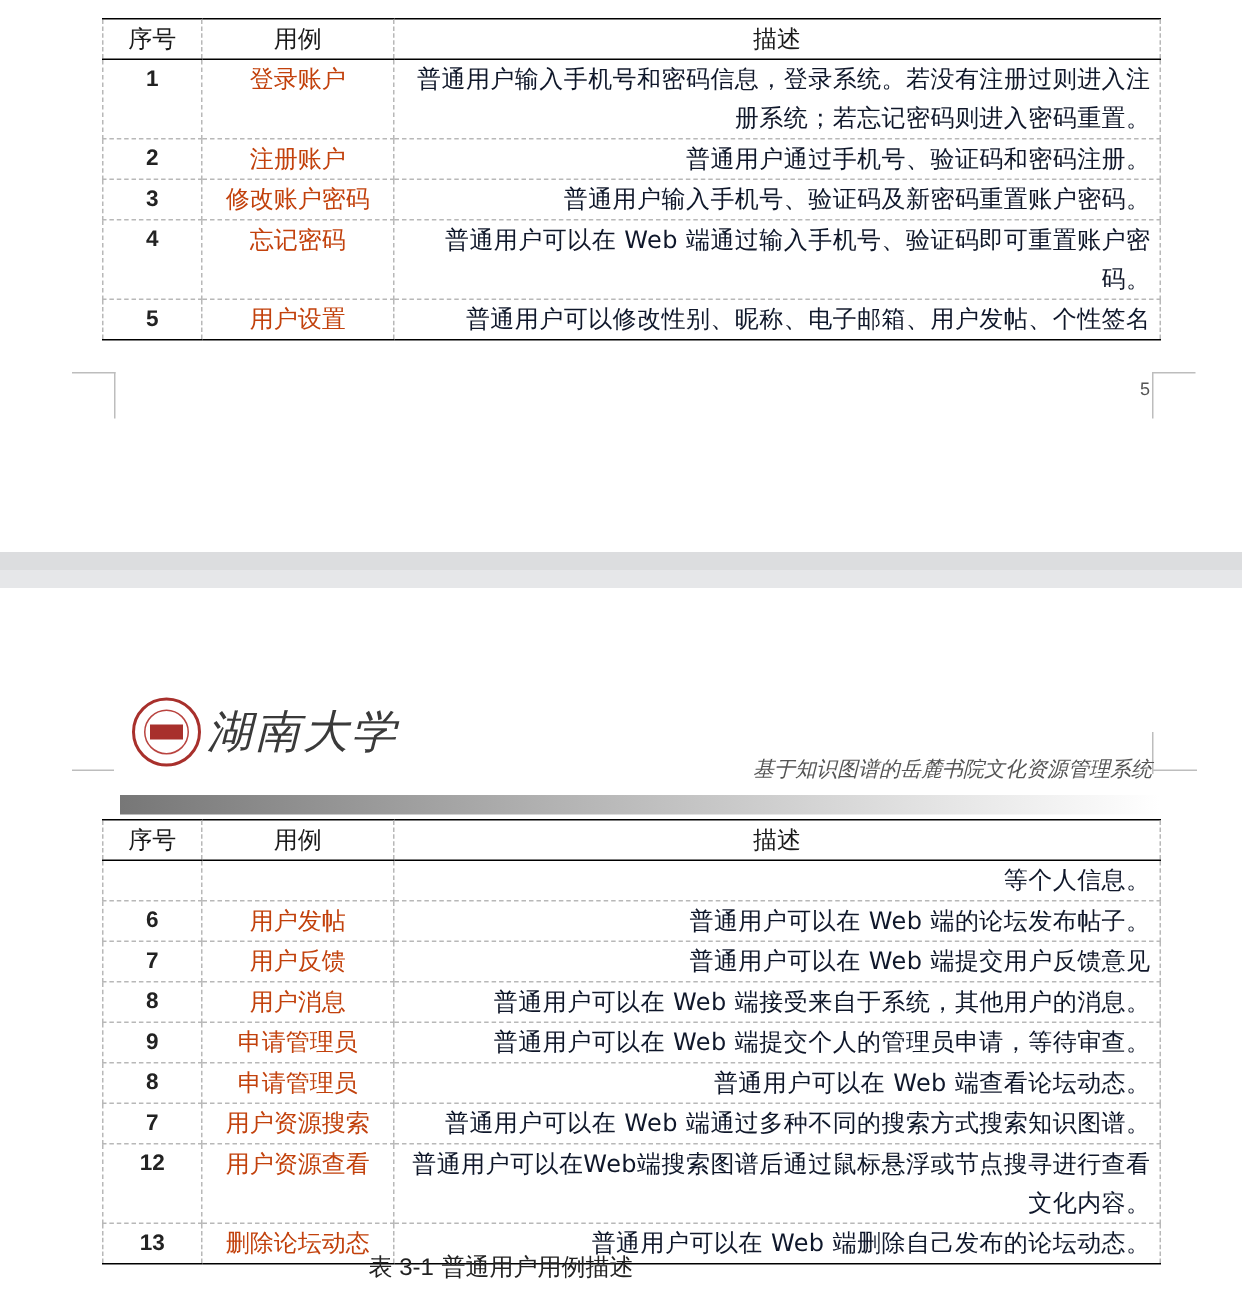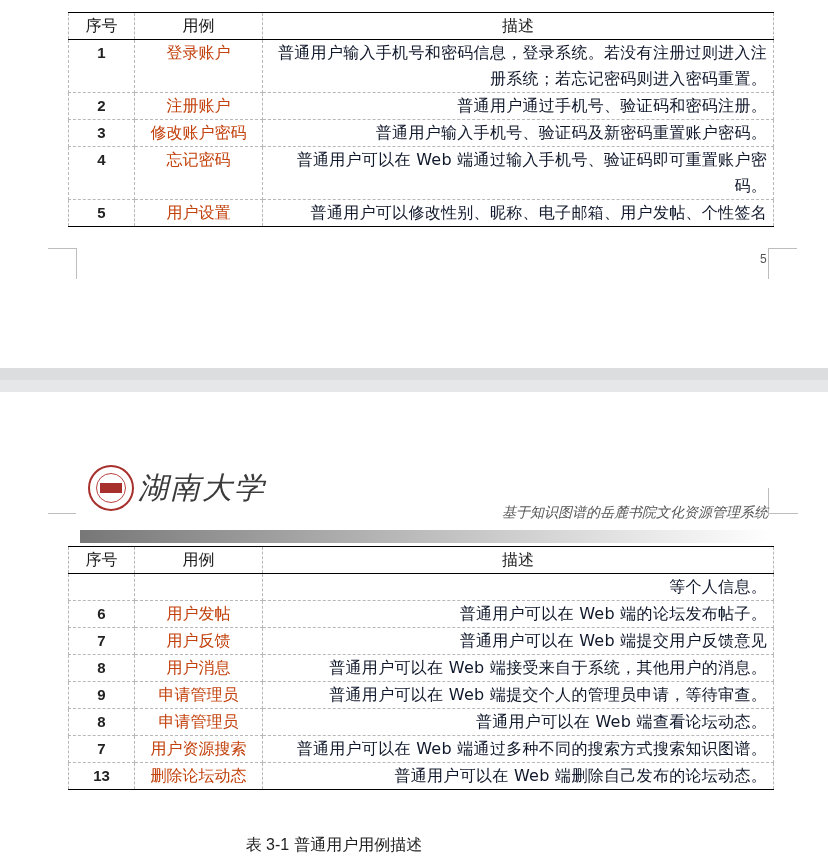--- a/index.html
+++ b/index.html
@@ -170,20 +170,25 @@
         <td class="num">8</td>
         <td class="name">申请管理员</td>
         <td class="desc">普通用户可以在 Web 端查看论坛动态。</td>
       </tr>
       <tr>
         <td class="num">7</td>
         <td class="name">用户资源搜索</td>
         <td class="desc">普通用户可以在 Web 端通过多种不同的搜索方式搜索知识图谱。</td>
       </tr>
       <tr>
+        <td class="num">12</td>
+        <td class="name">用户资源查看</td>
+        <td class="desc">普通用户可以在Web端搜索图谱后通过鼠标悬浮或节点搜寻进行查看文化内容。</td>
+      </tr>
+      <tr>
         <td class="num">13</td>
         <td class="name">删除论坛动态</td>
         <td class="desc">普通用户可以在 Web 端删除自己发布的论坛动态。</td>
       </tr>
     </tbody>
   </table>
 
   <div class="caption">
     <span class="lbl">表 3-1</span>
     <span>普通用户用例描述</span>

